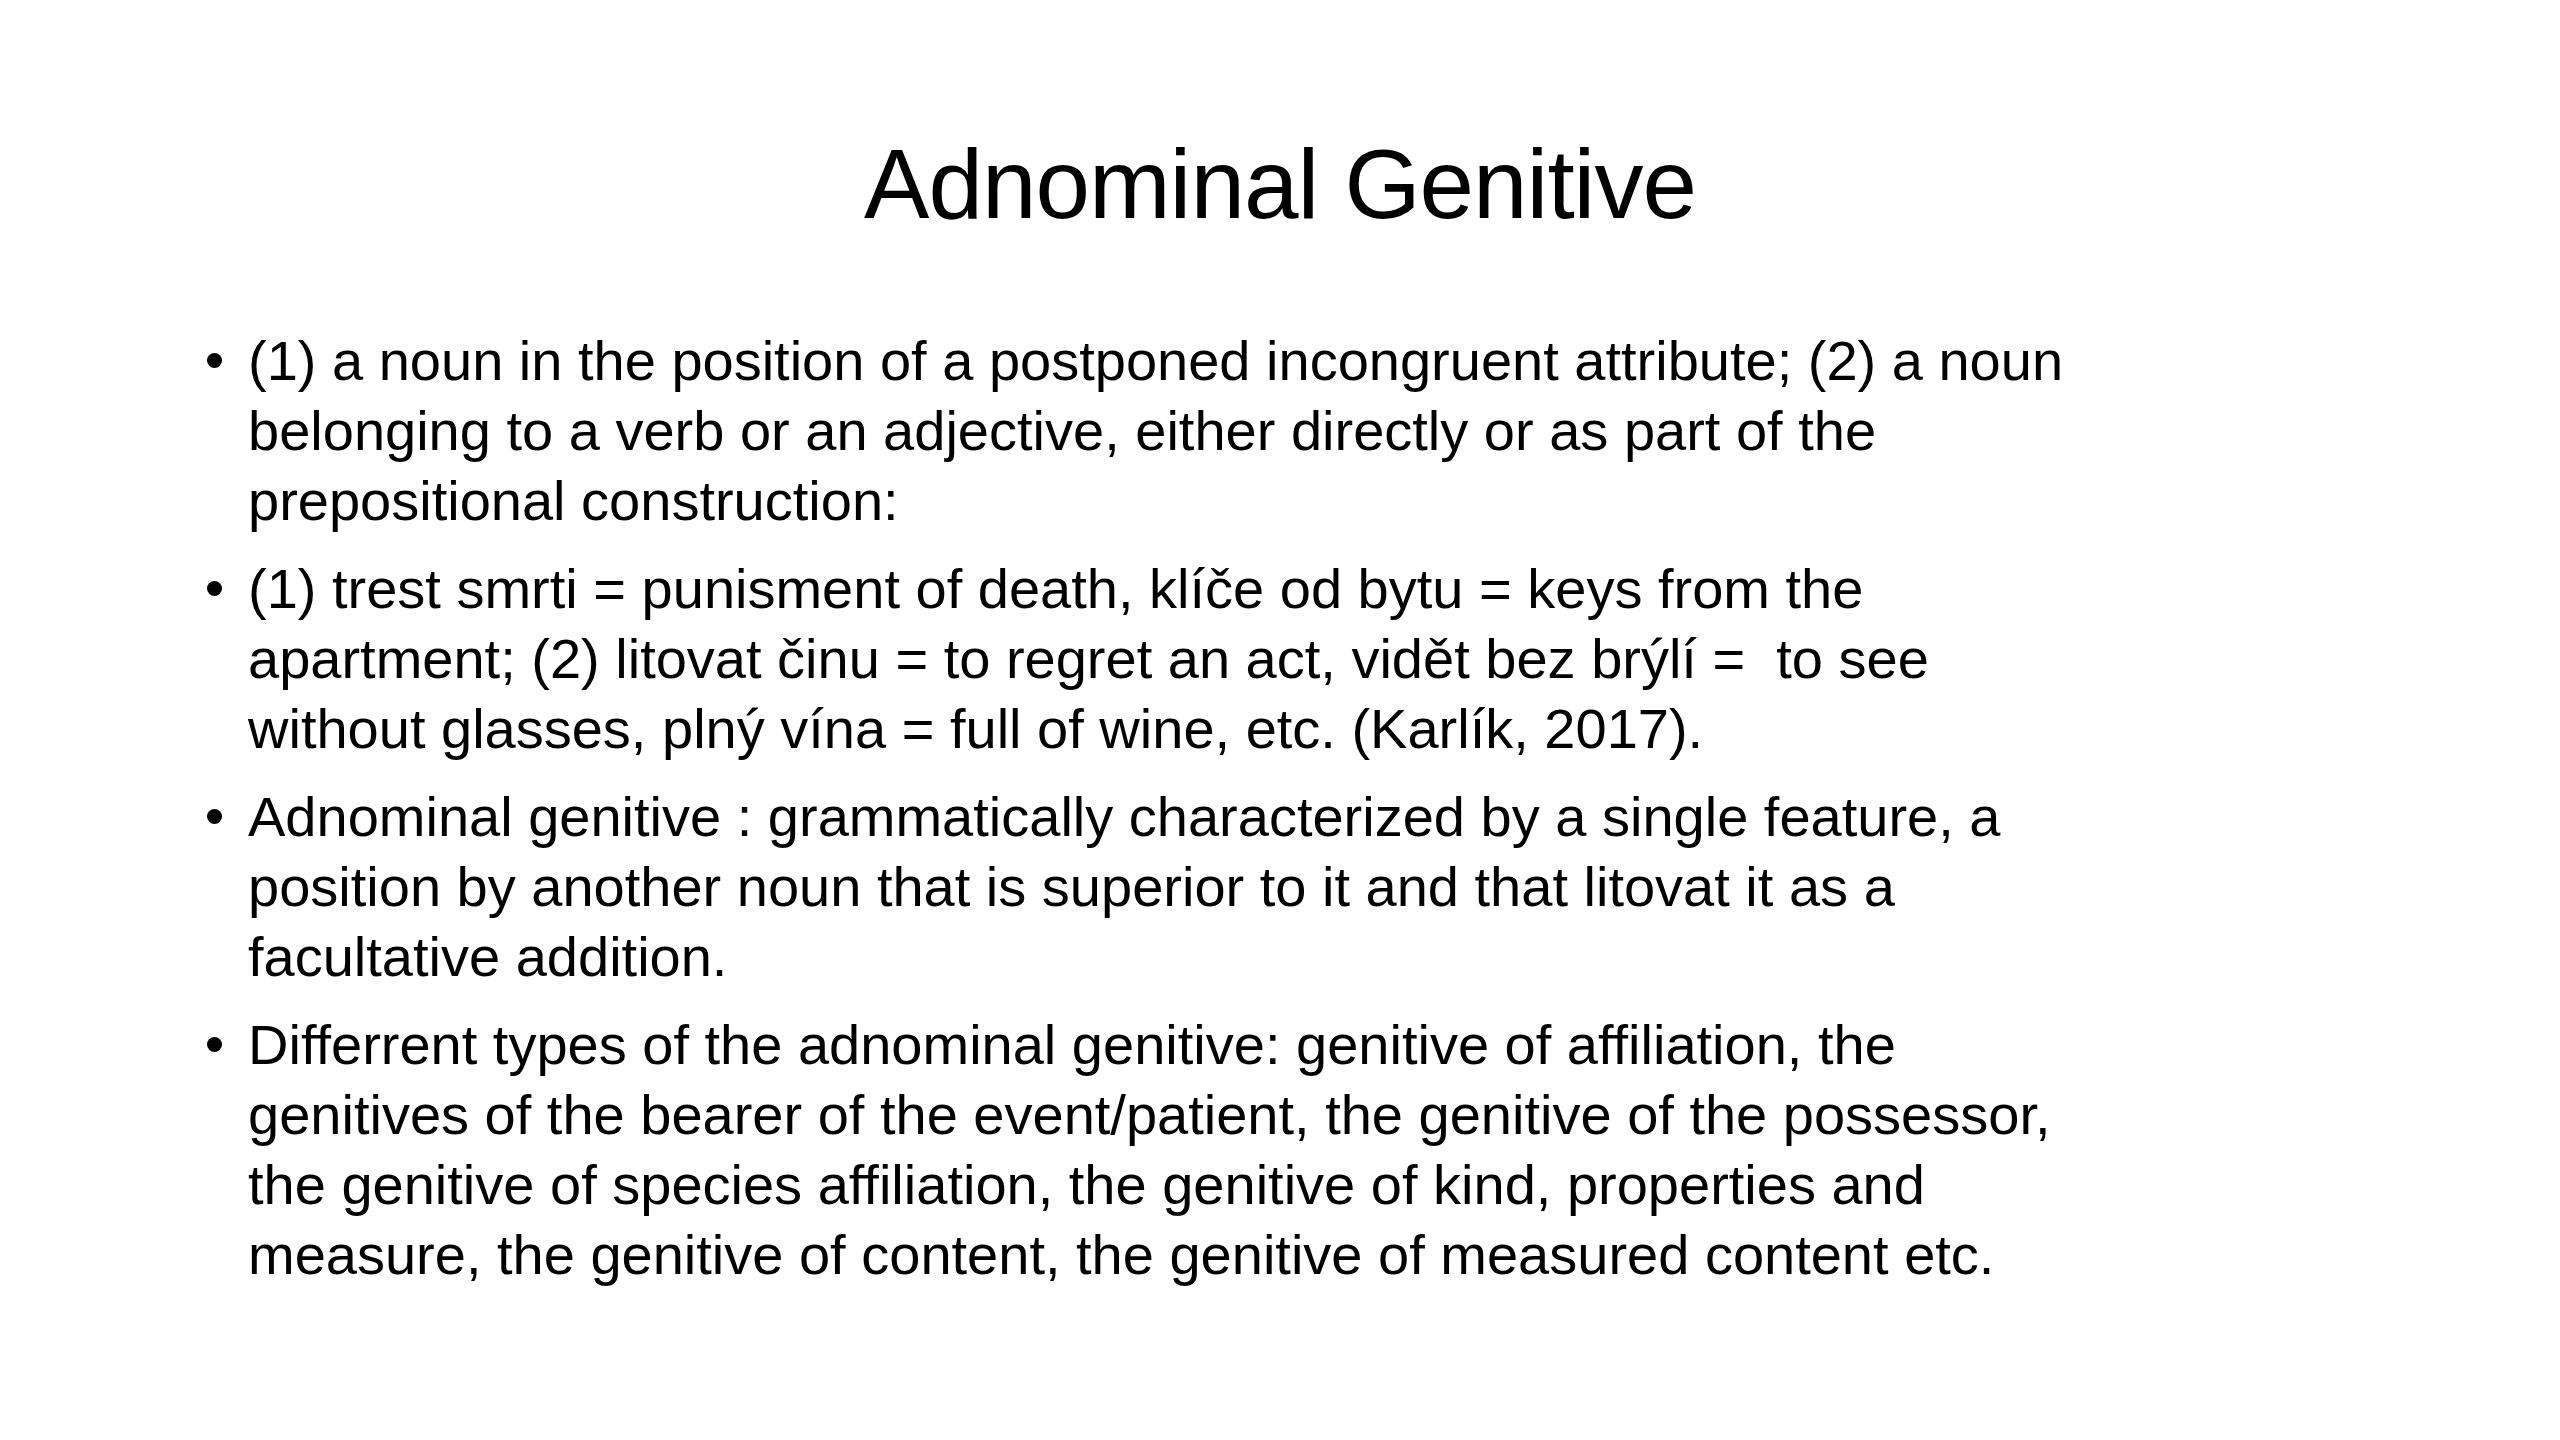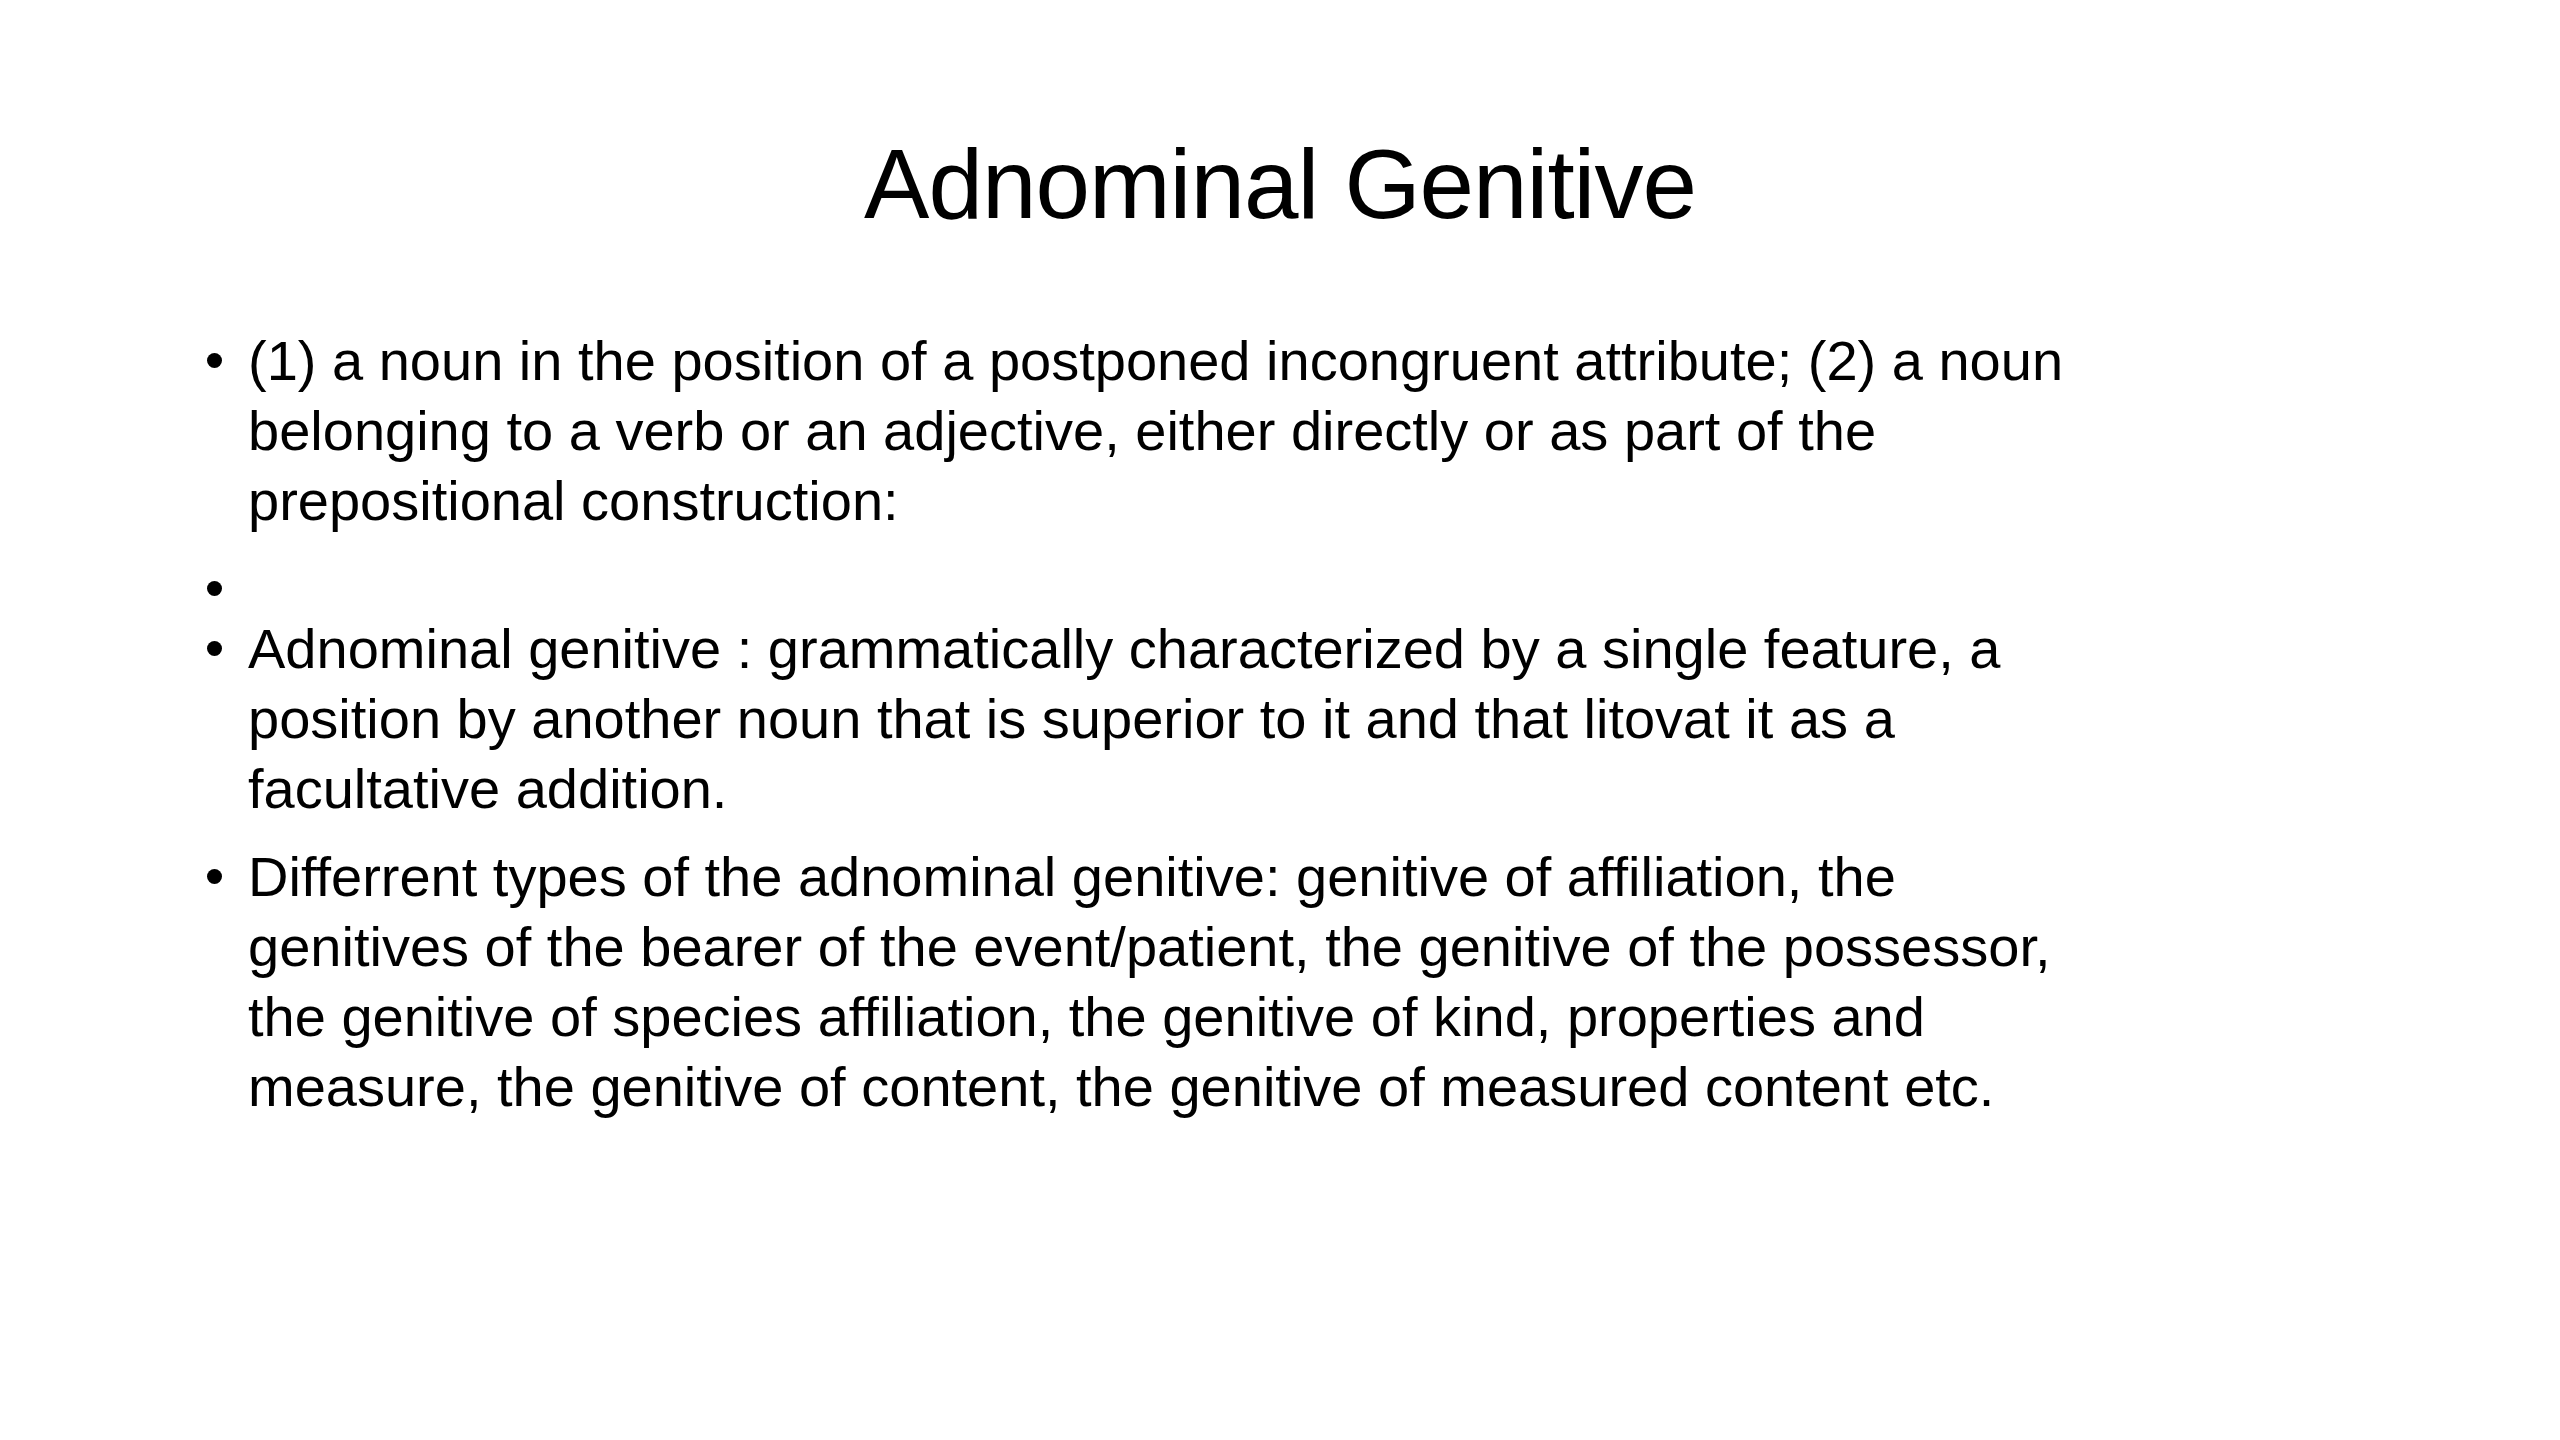--- a/index.html
+++ b/index.html
@@ -67,20 +67,23 @@
 
     <li class="bullet-item">
       <span class="bullet-dot"></span>
       <span class="bullet-text">(1) a noun in the position of a postponed incongruent attribute; (2) a noun
 belonging to a verb or an adjective, either directly or as part of the
 prepositional construction:</span>
     </li>
 
     <li class="bullet-item">
       <span class="bullet-dot"></span>
+      <span class="bullet-text">(1) trest smrti = punisment of death, klíče od bytu = keys from the
+apartment; (2) litovat činu = to regret an act, vidět bez brýlí =  to see
+without glasses, plný vína = full of wine, etc. (Karlík, 2017).</span>
     </li>
 
     <li class="bullet-item">
       <span class="bullet-dot"></span>
       <span class="bullet-text">Adnominal genitive : grammatically characterized by a single feature, a
 position by another noun that is superior to it and that litovat it as a
 facultative addition.</span>
     </li>
 
     <li class="bullet-item">

